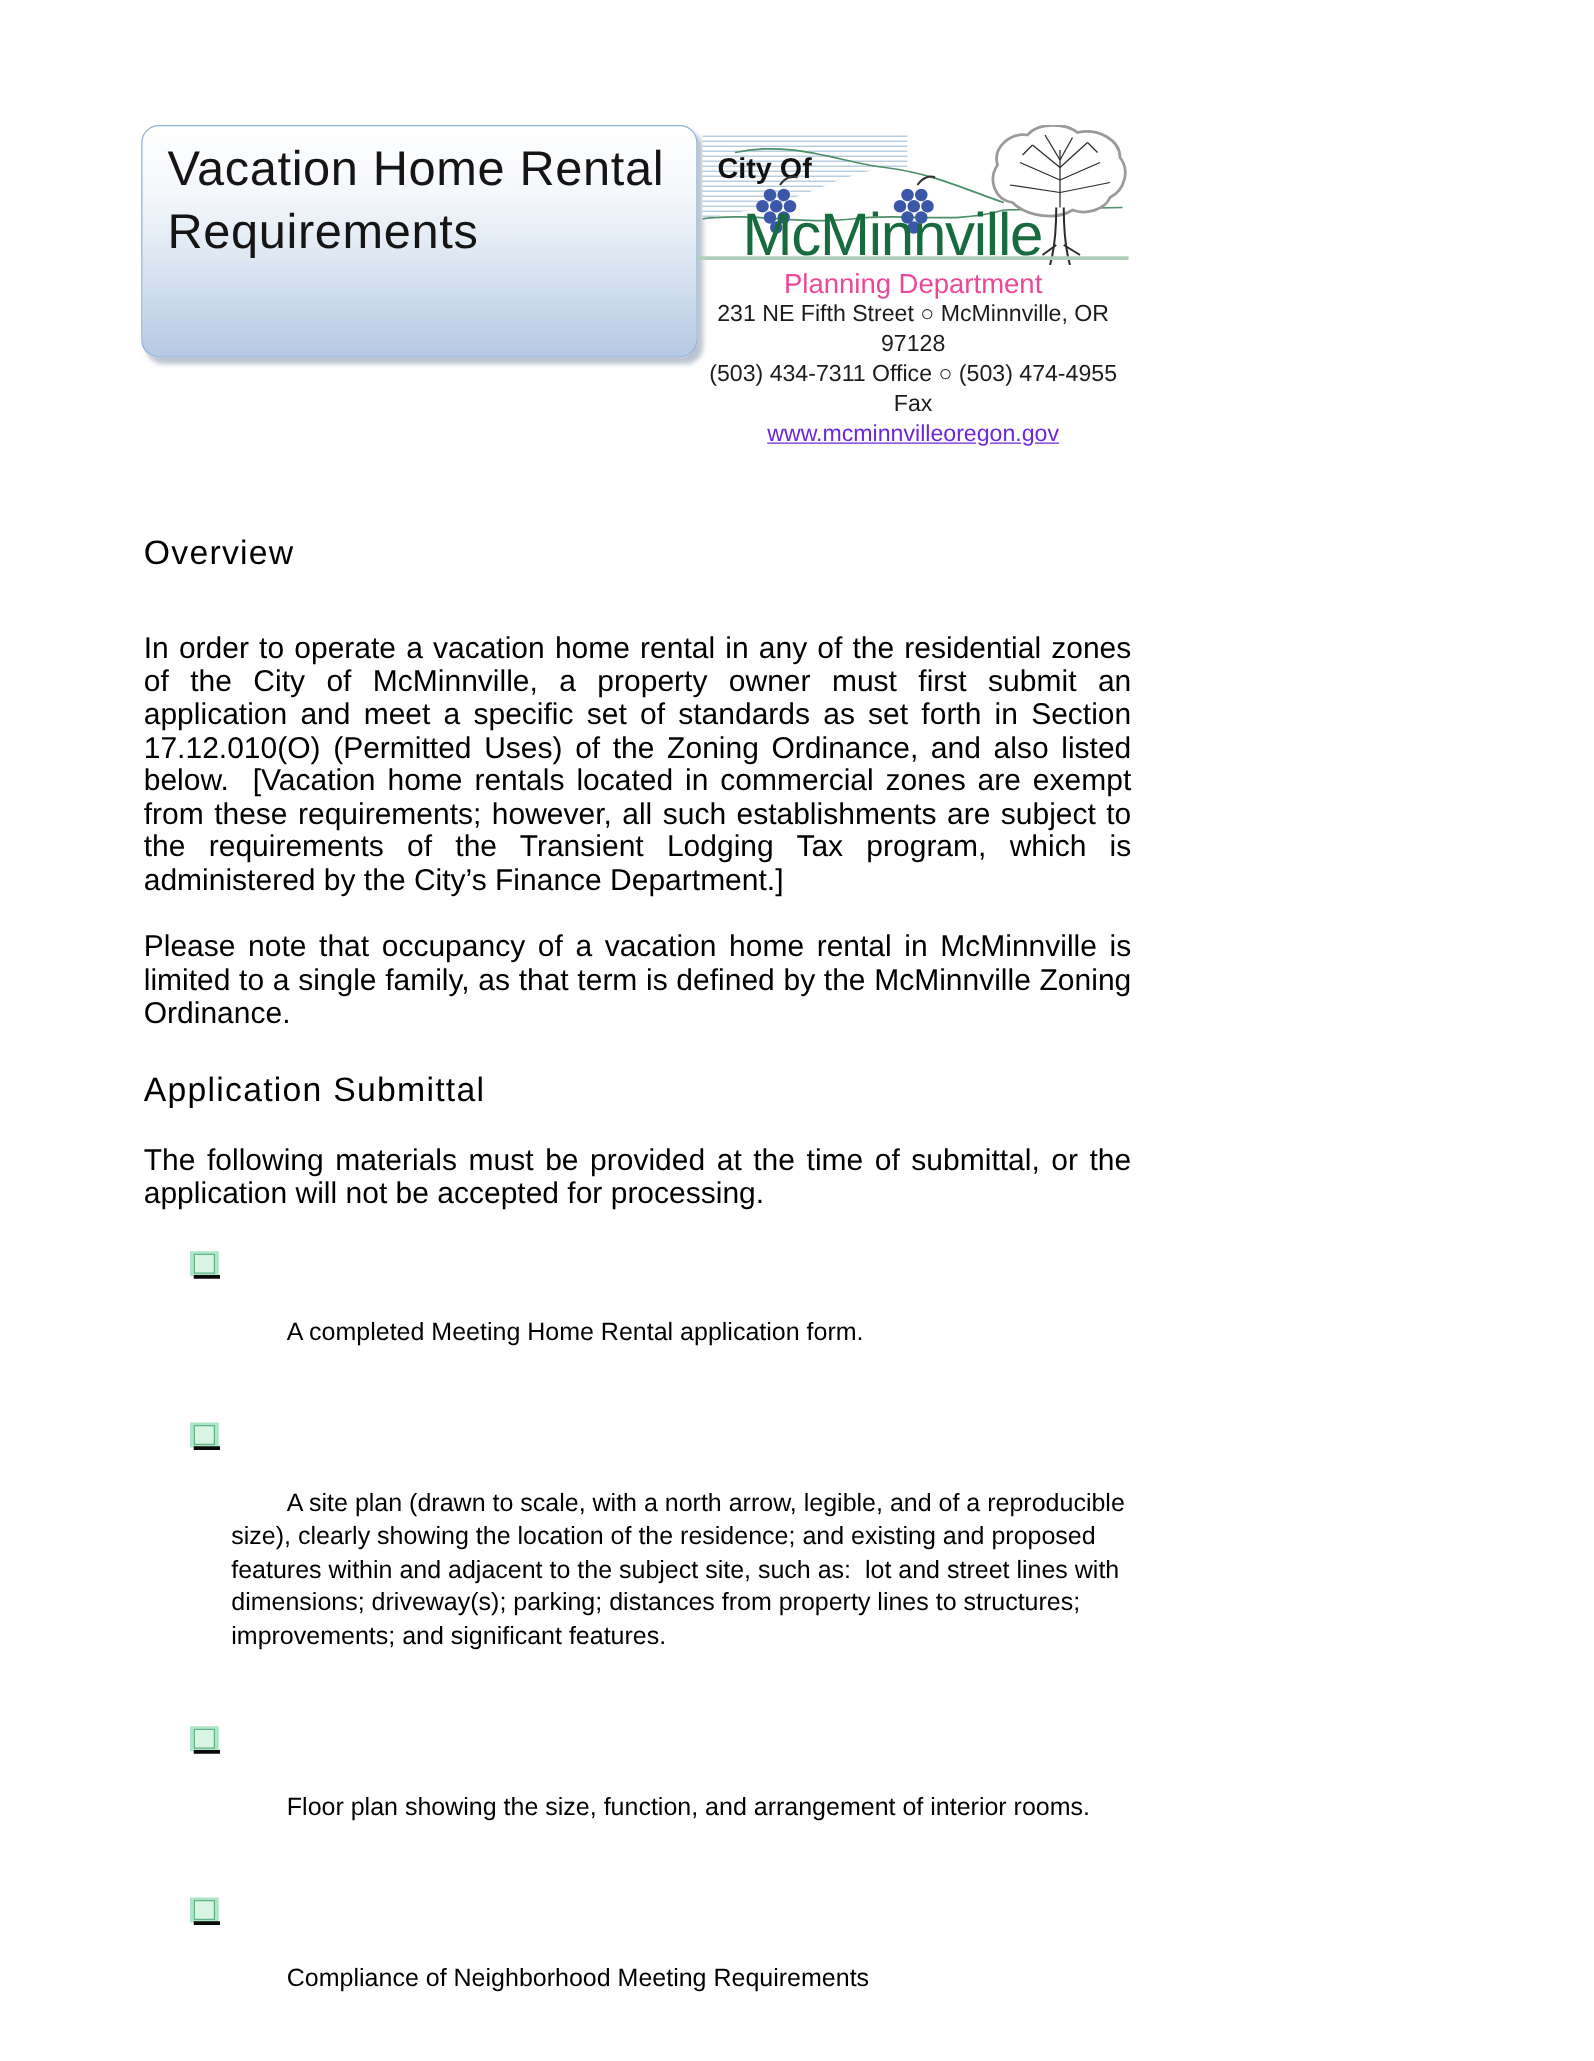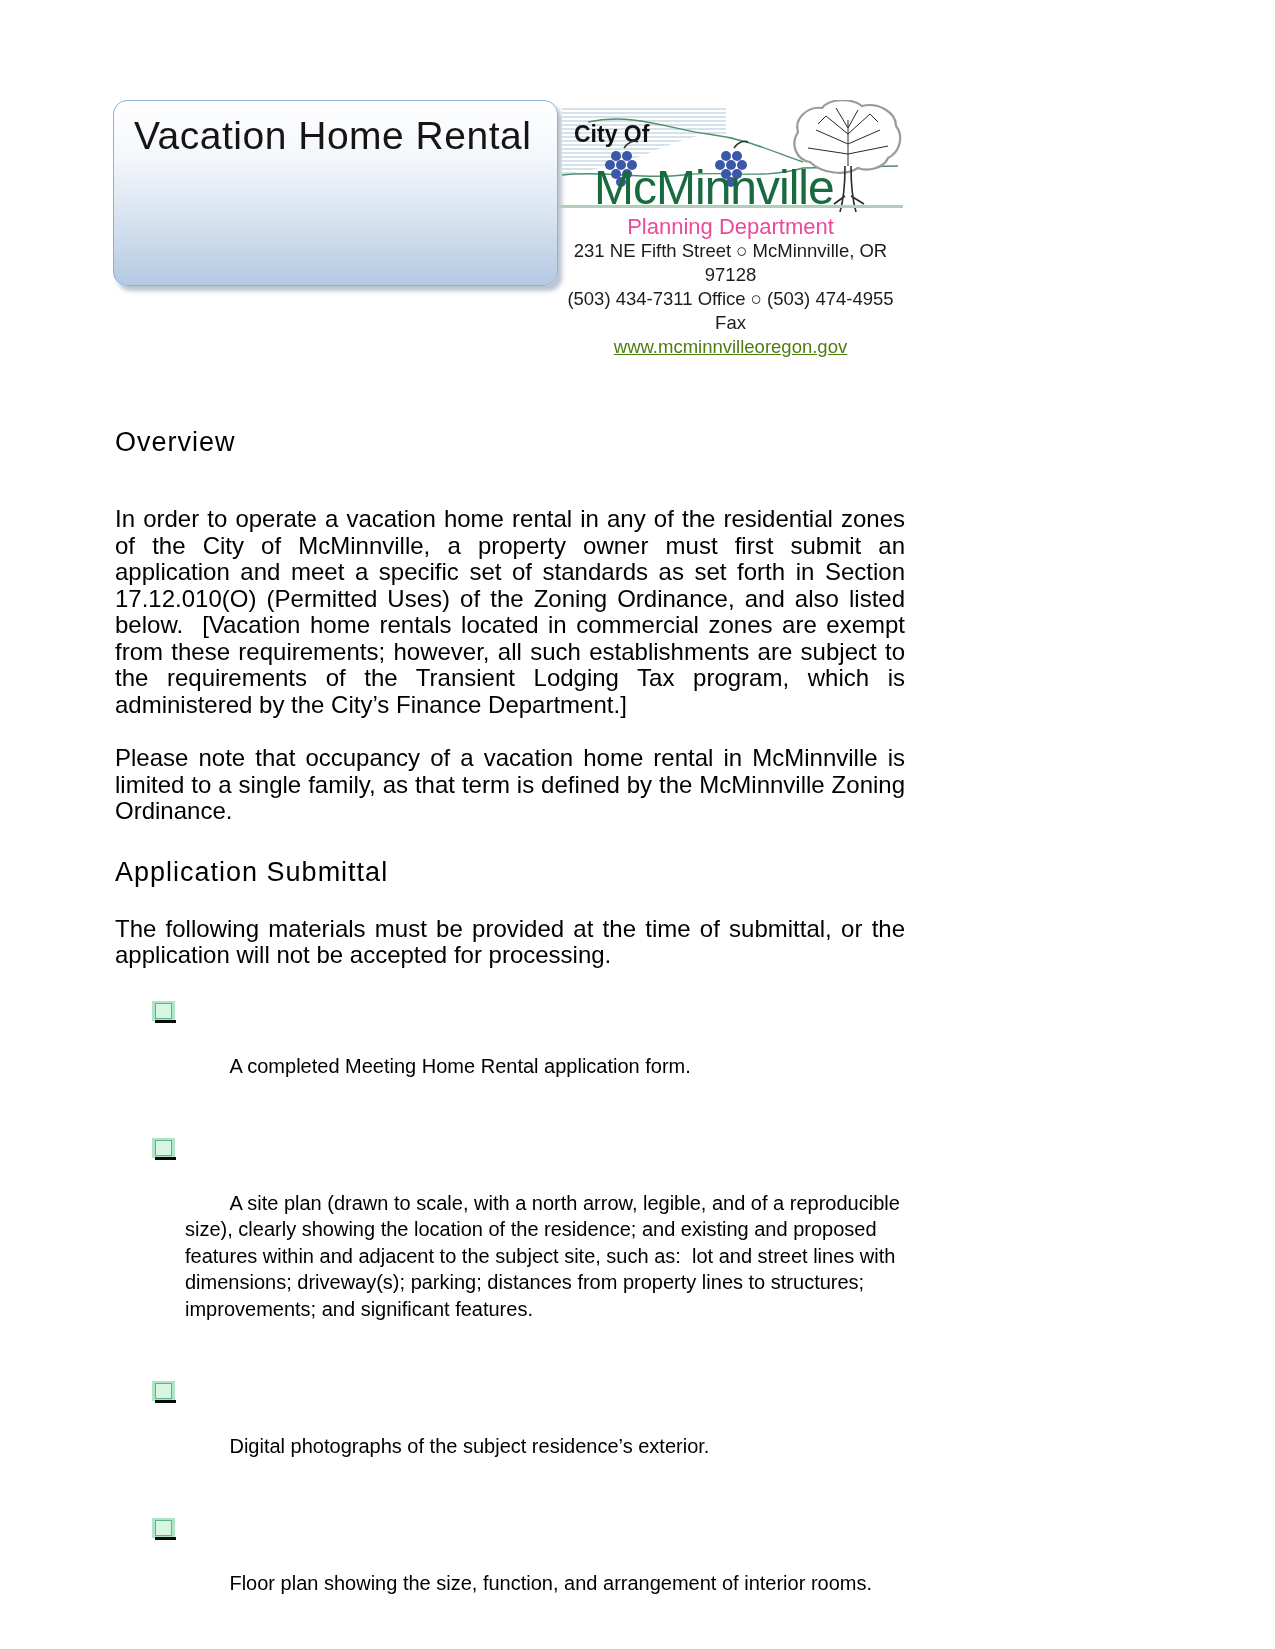--- a/index.html
+++ b/index.html
@@ -51,21 +51,21 @@
   .addr-line {
     font-size:18.5px;
     color:#1c1c1c;
     line-height:24px;
     white-space:pre-wrap;
   }
   .weblink {
     display:inline-block;
     font-size:18.5px;
     line-height:24px;
-    color:#4d7c0f;
+    color:#6d28d9;
     text-decoration:underline;
     cursor:pointer;
   }
   
   .content { padding:0 115px; }
   .section-heading {
     font-size:27px;
     font-weight:normal;
     letter-spacing:1px;
     color:#000;
@@ -121,20 +121,21 @@
 </style>
 </head>
 <body>
 
 <div class="page">
 
   <div class="header-row">
 
     <div class="title-box">
       <div class="title-line">Vacation Home Rental</div>
+      <div class="title-line">Requirements</div>
     </div>
 
     <div class="header-right">
       
       <svg class="logo-svg" width="345" height="112" viewBox="0 0 345 112" xmlns="http://www.w3.org/2000/svg">
         <defs>
           <pattern id="skyStripes" width="6" height="4" patternUnits="userSpaceOnUse">
             <rect width="6" height="4" fill="#ffffff"></rect>
             <line x1="0" y1="1" x2="6" y2="1" stroke="#b9cfe0" stroke-width="1.2"></line>
           </pattern>
@@ -217,24 +218,20 @@
       <li>
         <span class="cb"></span>
         <span>A completed Meeting Home Rental application form.</span>
       </li>
       <li>
         <span class="cb"></span>
         <span>A site plan (drawn to scale, with a north arrow, legible, and of a reproducible size), clearly showing the location of the residence; and existing and proposed features within and adjacent to the subject site, such as:  lot and street lines with dimensions; driveway(s); parking; distances from property lines to structures; improvements; and significant features.</span>
       </li>
       <li>
         <span class="cb"></span>
-        <span>Digital photographs of the subject residence’s exterior.</span>
-      </li>
-      <li>
-        <span class="cb"></span>
         <span>Floor plan showing the size, function, and arrangement of interior rooms.</span>
       </li>
       <li>
         <span class="cb"></span>
         <span>Compliance of Neighborhood Meeting Requirements</span>
       </li>
       <li>
         <span class="cb"></span>
         
       </li>

